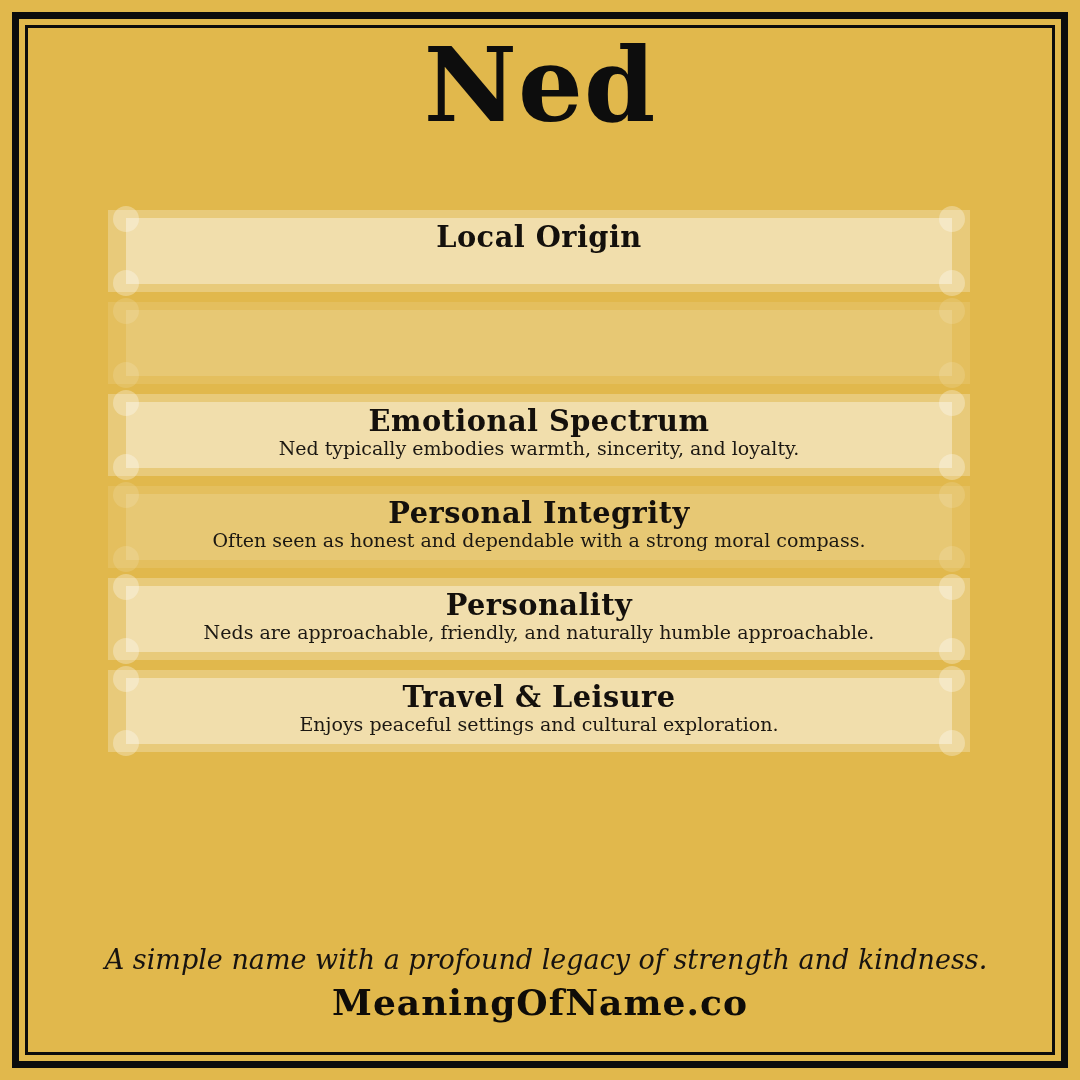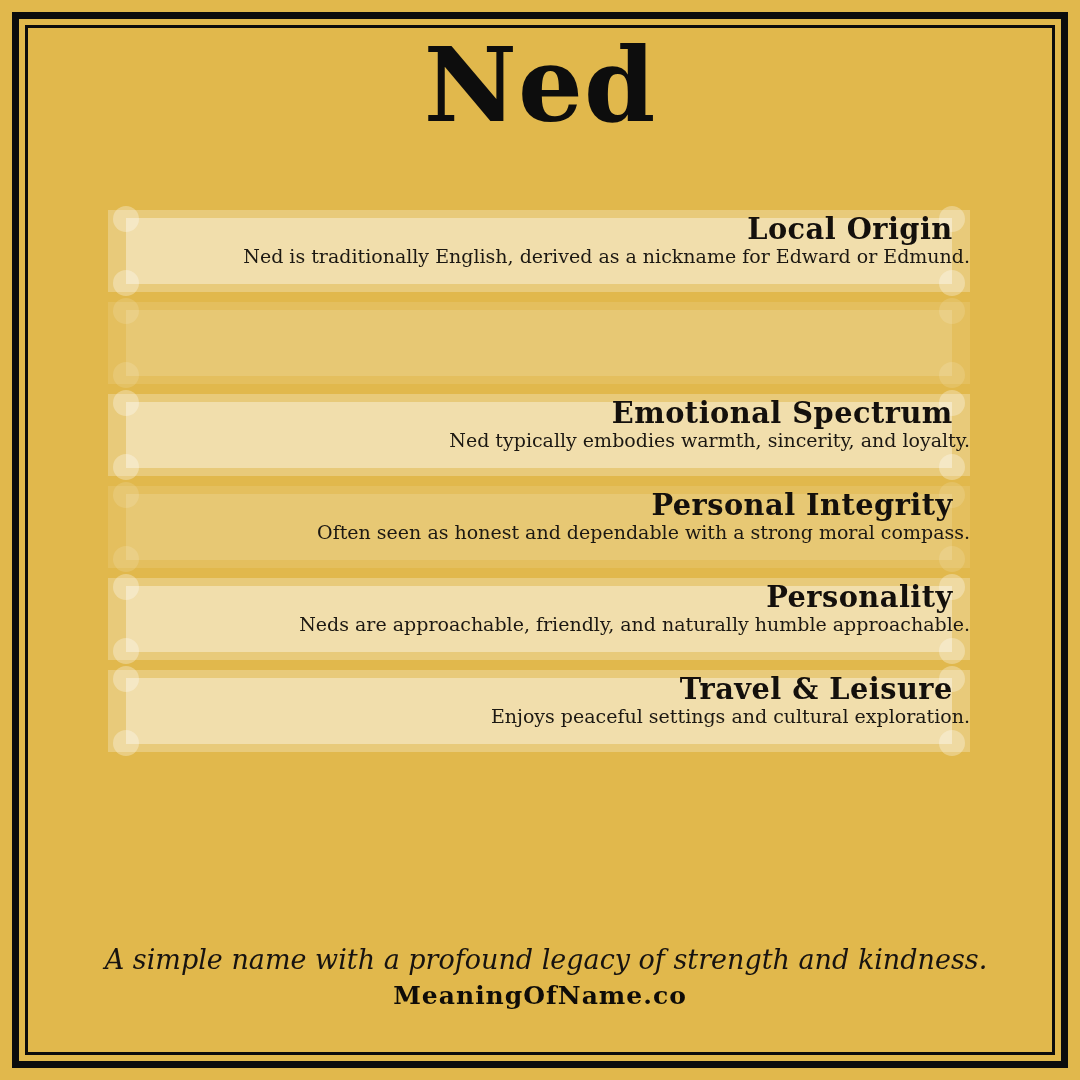--- a/index.html
+++ b/index.html
@@ -43,40 +43,40 @@
     position:absolute;width:26px;height:26px;border-radius:50%;z-index:2;
   }
   .card[data-variant="light"] .rivet{background:rgba(255,255,255,0.30);}
   .card[data-variant="dark"] .rivet{background:rgba(255,255,255,0.13);}
   .rivet.tl{left:18px;top:9px;transform:translate(-50%,-50%);}
   .rivet.tr{right:18px;top:9px;transform:translate(50%,-50%);}
   .rivet.bl{left:18px;bottom:9px;transform:translate(-50%,50%);}
   .rivet.br{right:18px;bottom:9px;transform:translate(50%,50%);}
 
   .card-content{
-    position:relative;z-index:3;text-align:right;padding-top:2px;
+    position:relative;z-index:3;text-align:center;padding-top:10px;
   }
   .card-title{
     margin:0;font-size:30px;line-height:33px;font-weight:bold;
     letter-spacing:0.5px;transform:scaleX(0.96);transform-origin:center;
     color:#14100c;
   }
   .card-desc{
     margin:0;font-size:19px;line-height:23px;color:#1c1812;
   }
 
   .tagline{
     position:absolute;top:938px;left:0;width:100%;
     margin:6px;text-align:center;
     font-style:italic;font-size:27px;line-height:1.2;
   }
   .site-name{
     position:absolute;top:981px;left:0;width:100%;
     margin:0;text-align:center;
-    font-weight:bold;font-size:25px;line-height:1.2;letter-spacing:1px;
+    font-weight:bold;font-size:36px;line-height:1.2;letter-spacing:1px;
     color:#0f0c08;
   }
 </style>
 </head>
 <body>
 
 <div class="poster">
   <div class="frame frame-outer"></div>
   <div class="frame frame-inner"></div>
 
@@ -84,21 +84,20 @@
 
   <div class="cards" id="cards">
   <section class="card" data-variant="light">
     <span class="rivet tl"></span>
     <span class="rivet tr"></span>
     <span class="rivet bl"></span>
     <span class="rivet br"></span>
     <div class="card-inner"></div>
     <div class="card-content">
       <h2 class="card-title">Local Origin</h2>
-      <p class="card-desc">Ned is traditionally English, derived as a nickname for Edward or Edmund.</p>
     </div>
   </section>
 
   <section class="card" data-variant="dark">
     <span class="rivet tl"></span>
     <span class="rivet tr"></span>
     <span class="rivet bl"></span>
     <span class="rivet br"></span>
     <div class="card-inner"></div>
   </section>

